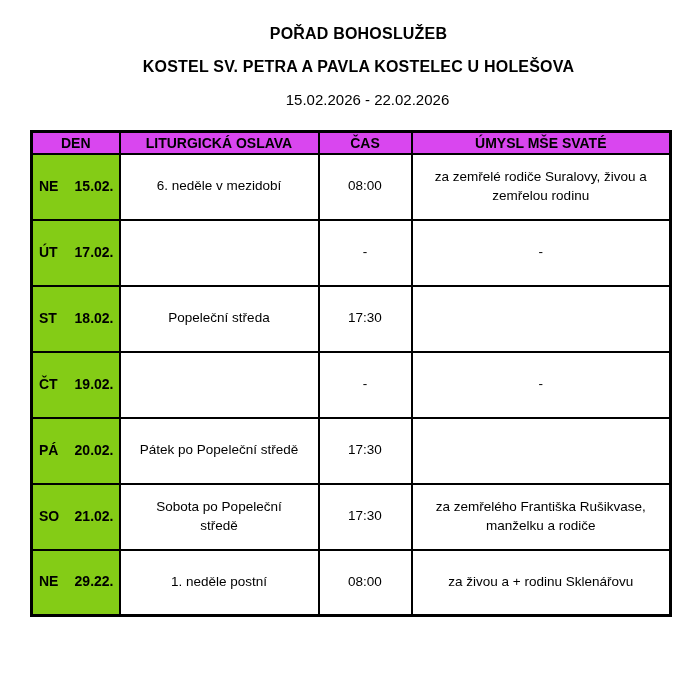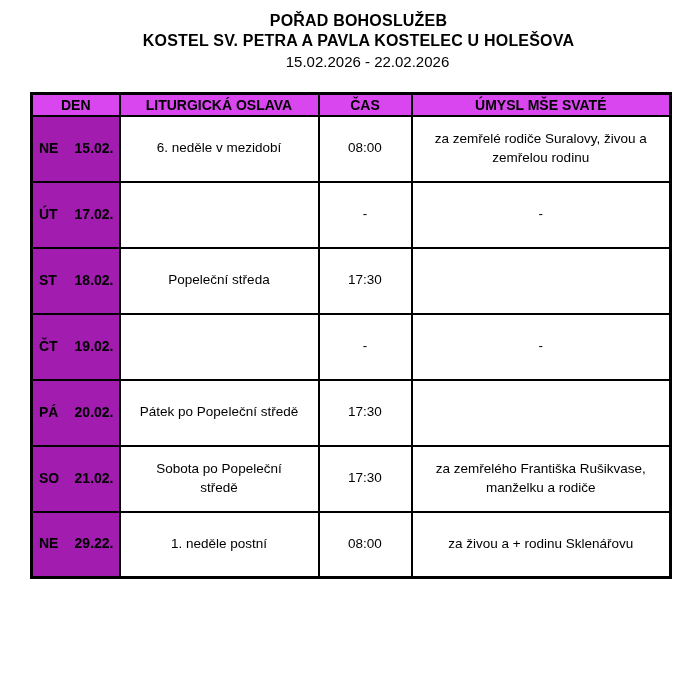--- a/index.html
+++ b/index.html
@@ -14,21 +14,21 @@
   }
 
   .doc-header {
     text-align: center;
     padding-top: 11px;
   }
   .title-line {
     font-size: 16px;
     font-weight: bold;
     line-height: 20px;
-    margin: 0;
+    margin: 13px;
     letter-spacing: 0.2px;
     padding-left: 28px;
   }
   .date-line {
     font-size: 15px;
     font-weight: normal;
     line-height: 20px;
     margin: 1px 0 0 0;
     padding-left: 46px;
   }
@@ -53,21 +53,21 @@
   .schedule td {
     border: 2px solid #000000;
     height: 66px;
     font-size: 13.5px;
     line-height: 1.4;
     text-align: center;
     vertical-align: middle;
     padding: 2px 3px;
   }
   td.day-cell {
-    background: #a21caf;
+    background: #84cc16;
     font-weight: bold;
     font-size: 14px;
     padding: 0 5px 0 6px;
   }
   .day-flex {
     display: flex;
     justify-content: space-between;
     align-items: center;
   }
   td.celebration-cell .cell-text {

